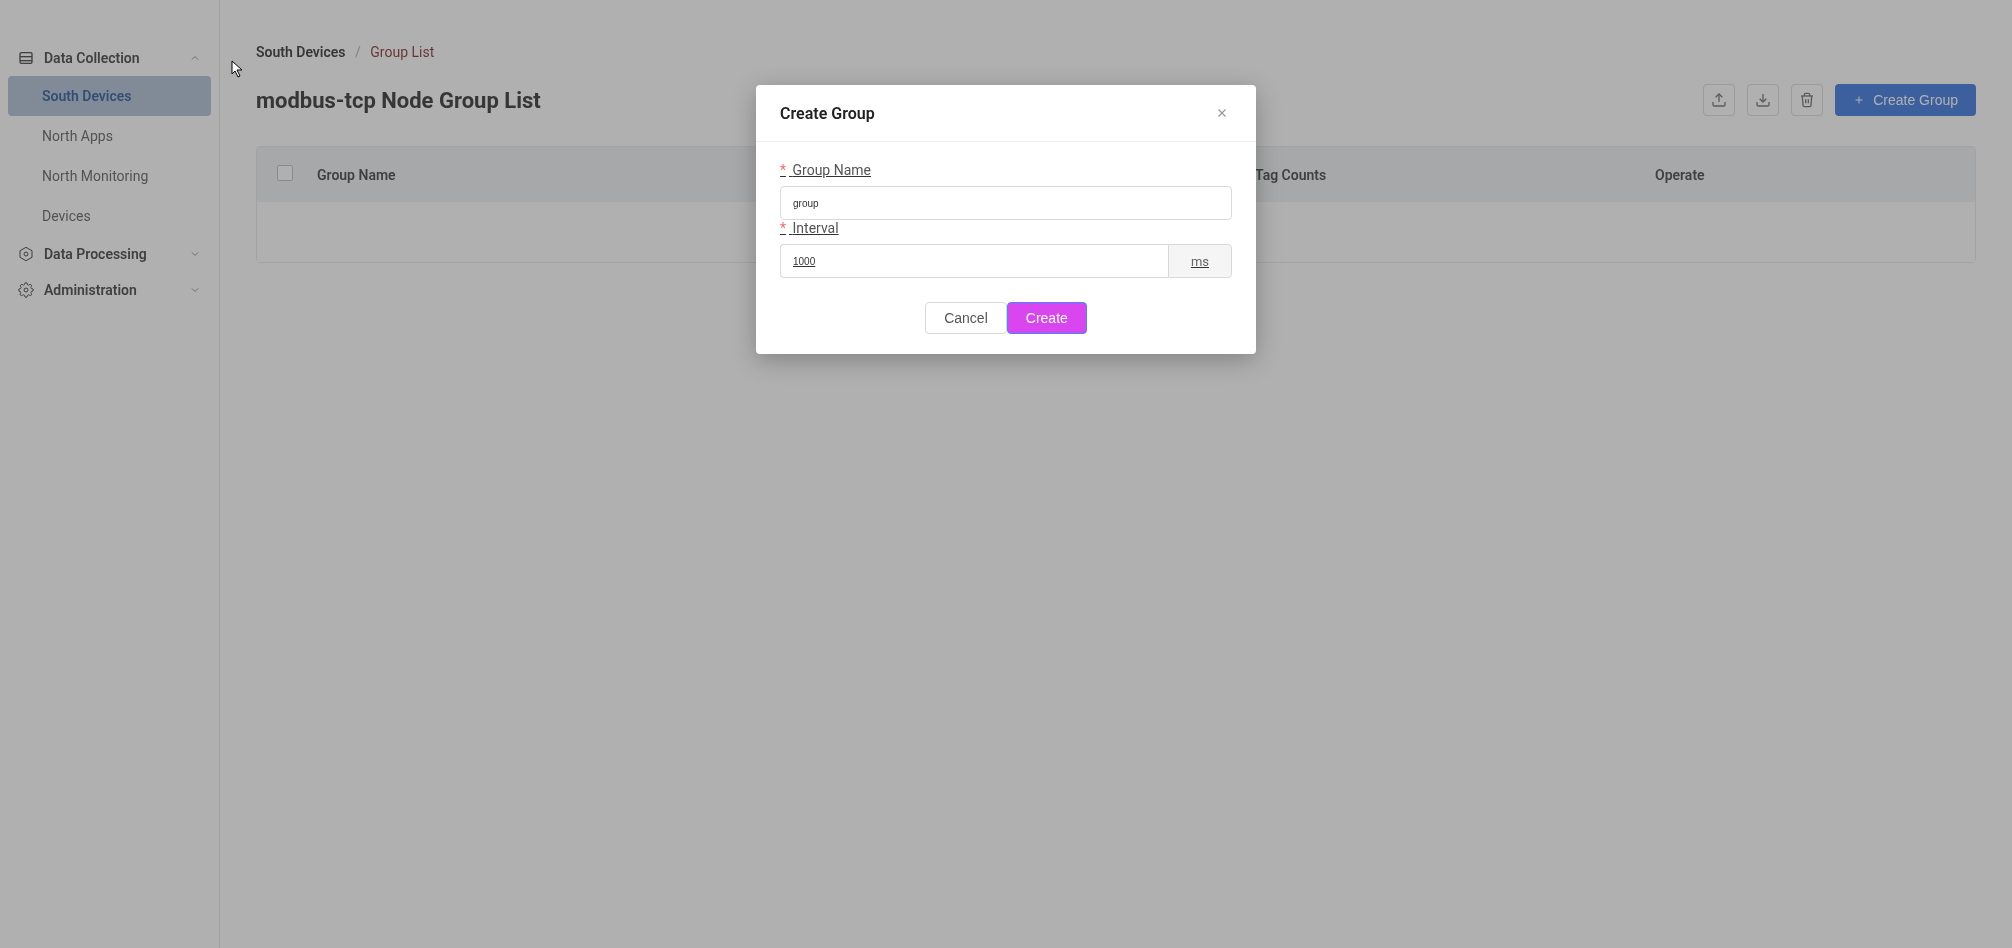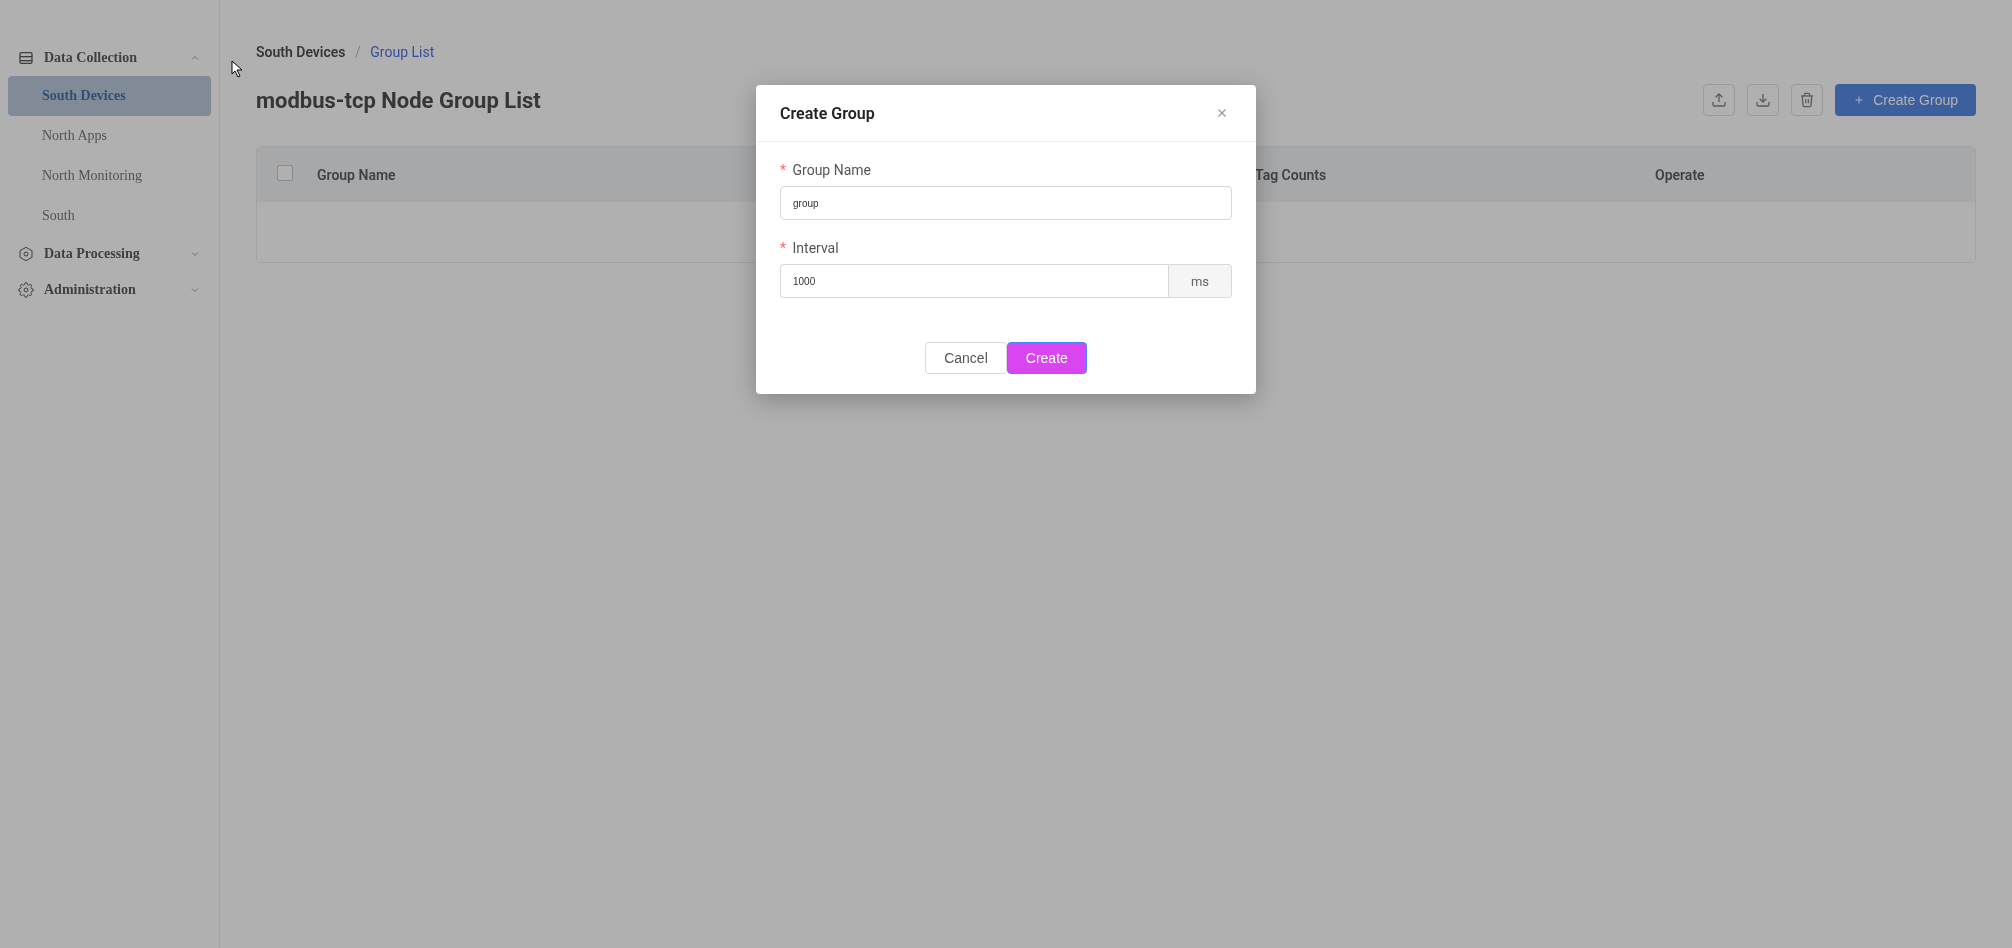--- a/index.html
+++ b/index.html
@@ -20,21 +20,20 @@
     .app-container {
       display: flex;
       width: 100%;
       height: 100%;
     }
     .sidebar {
       width: 220px;
       background: #fff;
       padding: 40px 8px 8px 8px;
       border-right: 1px solid #e5e5e5;
-      font-family: Liberation Serif, serif;
     }
     .sidebar-group-header {
       display: flex;
       align-items: center;
       padding: 10px 10px;
       font-weight: 600;
       cursor: pointer;
       position: relative;
     }
     .sidebar-group-header .icon {
@@ -69,21 +68,21 @@
     .breadcrumb {
       font-size: 14px;
       margin-bottom: 24px;
       color: #333;
     }
     .breadcrumb .bc-sep {
       color: #aaa;
       margin: 0 6px;
     }
     .breadcrumb .bc-current {
-      color: #1d4ed8;
+      color: #7f1d1d;
     }
     .breadcrumb .bc-link {
       font-weight: 600;
       color: #222;
     }
     .page-header-row {
       display: flex;
       align-items: center;
       justify-content: space-between;
       margin-bottom: 30px;
@@ -196,21 +195,21 @@
       width: 20px;
       height: 20px;
       display: inline-flex;
       align-items: center;
       justify-content: center;
     }
     .modal-body {
       padding: 20px 24px 10px 24px;
     }
     .form-group {
-      margin-bottom: 20px;
+      text-decoration: underline;
     }
     .form-label {
       display: block;
       margin-bottom: 8px;
       color: #555;
     }
     .required-star {
       color: #f56c6c;
       margin-right: 3px;
     }
@@ -303,21 +302,21 @@
     <div class="sidebar-item active">
       <span>South Devices</span>
     </div>
     <div class="sidebar-item">
       <span>North Apps</span>
     </div>
     <div class="sidebar-item">
       <span>North Monitoring</span>
     </div>
     <div class="sidebar-item">
-      <span>South</span>
+      <span>Devices</span>
     </div>
 
     <div class="sidebar-group-header">
       <span class="icon">
         <svg width="16" height="16" viewBox="0 0 24 24" fill="#333">
             <polygon points="12 2 3 7 3 17 12 22 21 17 21 7 12 2" fill="none" stroke="#333" stroke-width="1.5"></polygon>
             <circle cx="12" cy="12" r="3" fill="none" stroke="#333" stroke-width="1.5"></circle>
           </svg>
       </span>
       <span>Data Processing</span>

